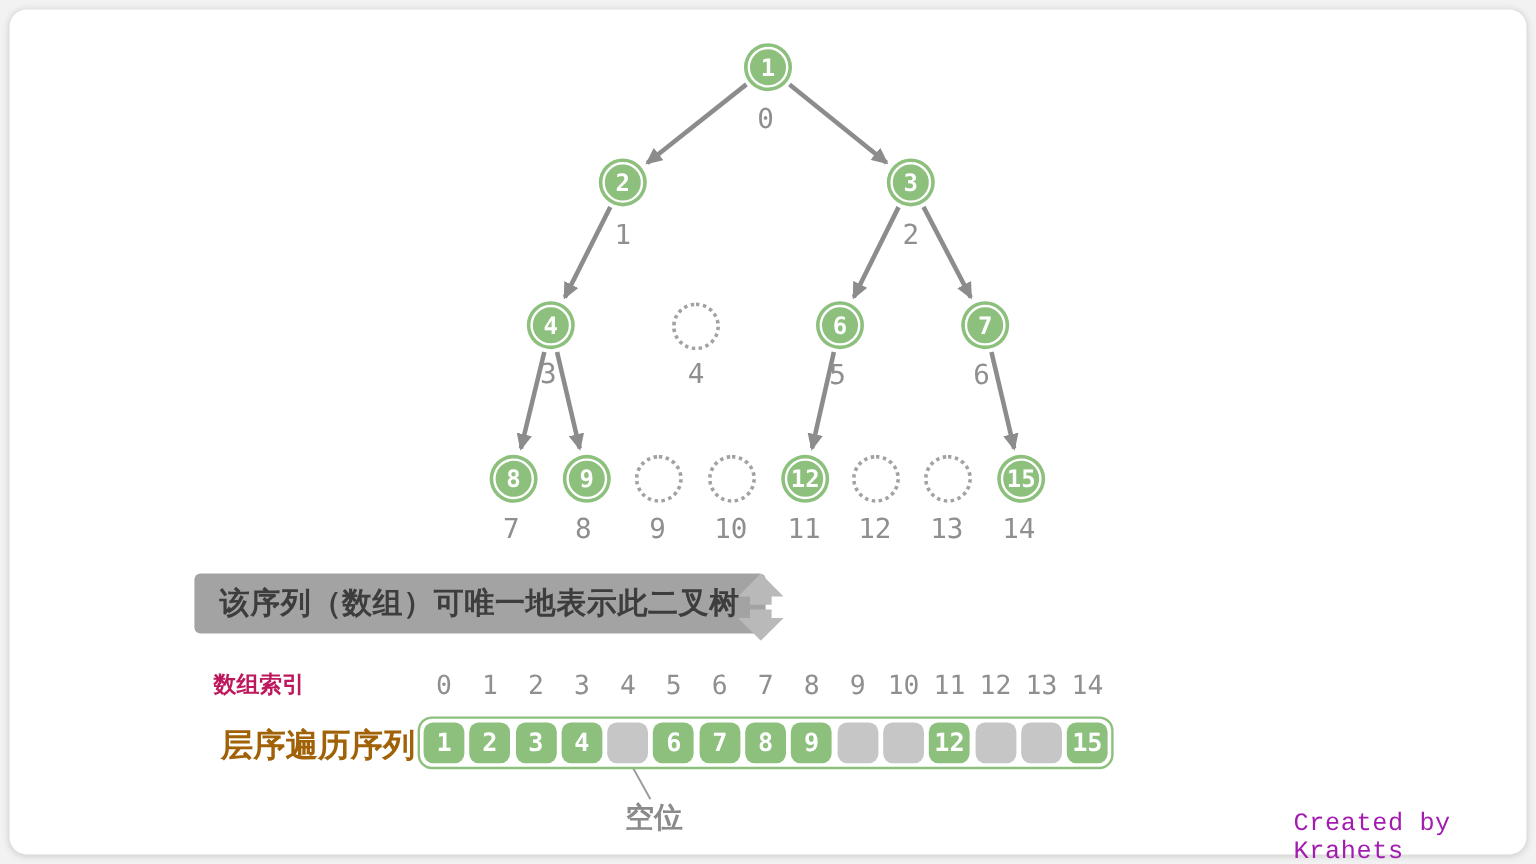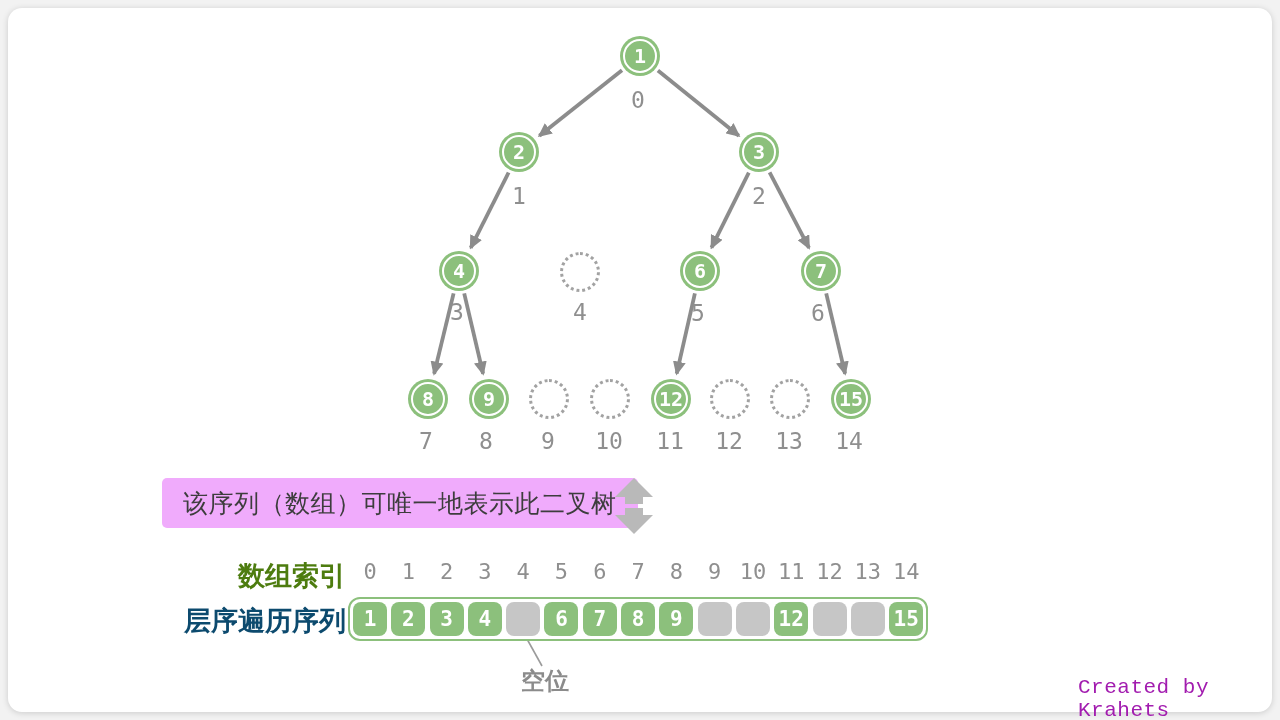--- a/index.html
+++ b/index.html
@@ -34,35 +34,35 @@
   }
   .tree-index {
     position: absolute; transform: translate(-50%, -50%);
     color: #8f8f8f; font-family: "DejaVu Sans Mono", monospace;
     font-size: 23px;
   }
 
   
   .caption-box {
     position: absolute; left: 162px; top: 478px; height: 50px;
-    background: #f0abfc; border-radius: 5px;
-    color: #3d3d3d; font-size: 25px; font-weight: 400;
+    background: #a3a3a3; border-radius: 5px;
+    color: #3d3d3d; font-size: 25px; font-weight: 700;
     line-height: 50px; padding: 0 21px; display: inline-block;
     letter-spacing: 0.5px;
   }
   .updown { position: absolute; left: 615px; top: 478px; }
 
   
   .row-label-gray {
     position: absolute; left: 178px; top: 558px; width: 168px;
-    text-align: right; color: #4d7c0f; font-size: 27px; font-weight: bold;
+    color: #be185d; font-size: 19px; font-weight: bold;
   }
   .row-label-green {
     position: absolute; left: 118px; top: 603px; width: 228px;
-    text-align: right; color: #0c4a6e; font-size: 27px; font-weight: bold;
+    text-align: right; color: #a16207; font-size: 27px; font-weight: bold;
   }
   .ticks {
     position: absolute; left: 353px; top: 560px;
     display: flex; gap: 4.3px;
   }
   .tick {
     width: 34px; text-align: center; color: #8f8f8f;
     font-family: "DejaVu Sans Mono", monospace; font-size: 22px; line-height: 24px;
   }
   .array-box {

